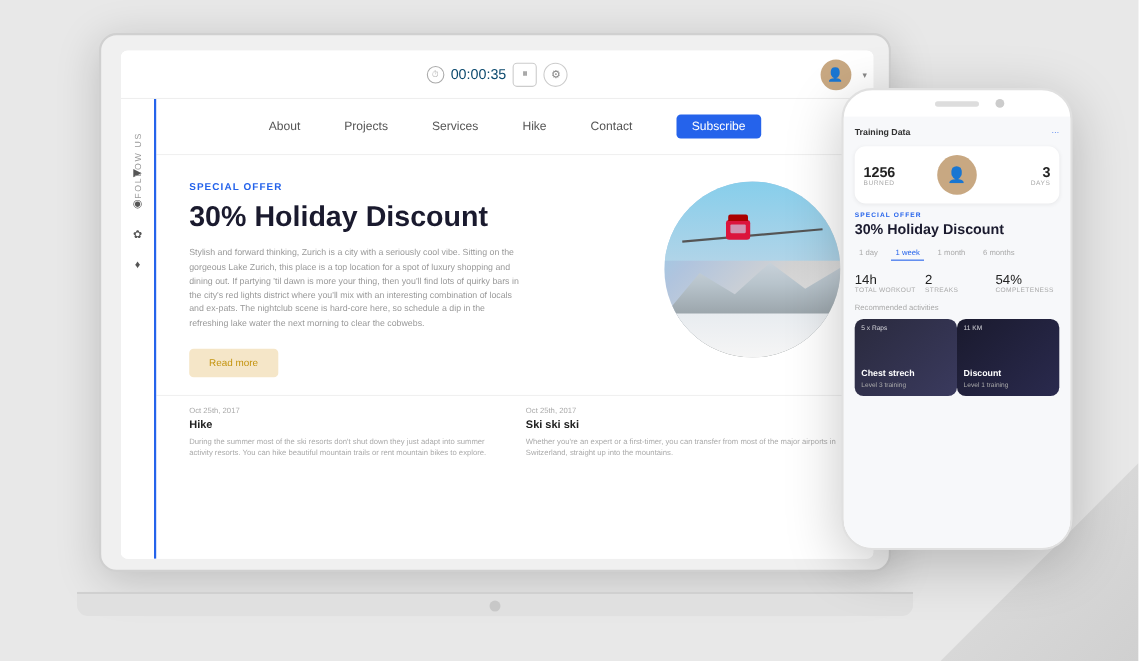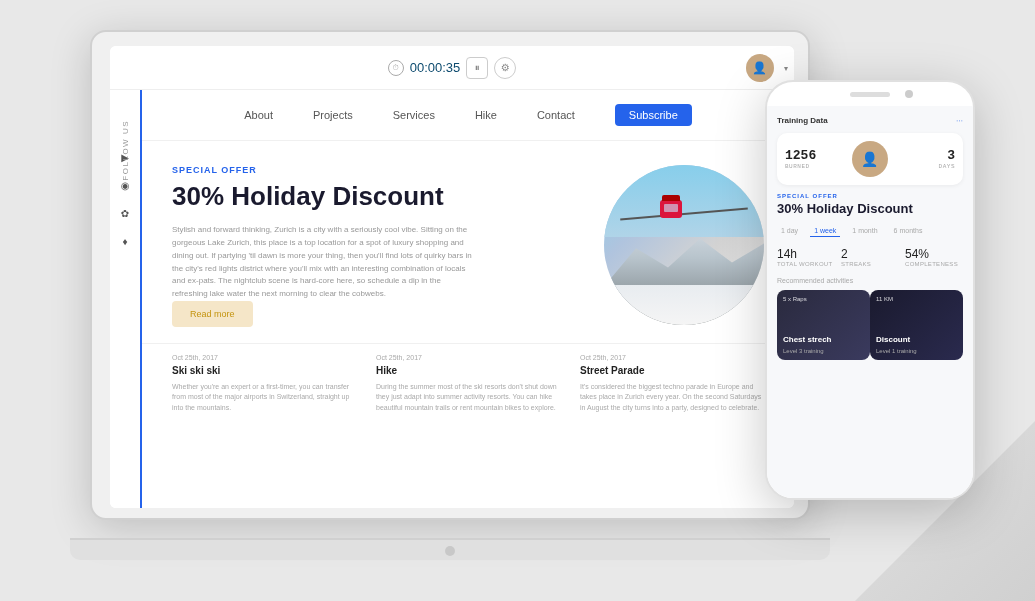--- a/index.html
+++ b/index.html
@@ -261,20 +261,21 @@
       font-weight: 700;
       color: #1a1a2e;
       line-height: 1.2;
       margin-bottom: 12px;
     }
 
     .hero-desc {
       font-size: 8px;
       color: #999;
       line-height: 1.6;
+      margin-bottom: 16px;
       max-width: 300px;
     }
 
     .read-more-btn {
       background: #f5e6c8;
       color: #c4940f;
       border: none;
       padding: 8px 18px;
       border-radius: 4px;
       font-size: 9px;
@@ -469,21 +470,20 @@
 
     .phone-stats {
       display: flex;
       gap: 8px;
       align-items: center;
       background: #fff;
       border-radius: 10px;
       padding: 8px;
       margin-bottom: 8px;
       box-shadow: 0 1px 4px rgba(0,0,0,0.06);
-      font-family: Liberation Mono, monospace;
     }
 
     .stat-block {
       flex: 1;
     }
 
     .stat-value {
       font-size: 13px;
       font-weight: 700;
       color: #222;
@@ -694,32 +694,27 @@
                     <div class="gondola-roof"></div>
                     <div class="gondola-window"></div>
                   </div>
                 </div>
               </div>
             </div>
 
             <div class="site-blog">
               <div class="blog-card">
                 <div class="blog-date">Oct 25th, 2017</div>
-                <div class="blog-title">Ski ski ski</div>
-                <div class="blog-desc">Whether you're an expert or a first-timer, you can transfer from most of the major airports in Switzerland, straight up into the mountains.</div>
-              </div>
-              <div class="blog-card">
-                <div class="blog-date">Oct 25th, 2017</div>
                 <div class="blog-title">Hike</div>
                 <div class="blog-desc">During the summer most of the ski resorts don't shut down they just adapt into summer activity resorts. You can hike beautiful mountain trails or rent mountain bikes to explore.</div>
               </div>
               <div class="blog-card">
                 <div class="blog-date">Oct 25th, 2017</div>
-                <div class="blog-title">Street Parade</div>
-                <div class="blog-desc">It's considered the biggest techno parade in Europe and takes place in Zurich every year. On the second Saturdays in August the city turns into a party, designed to celebrate.</div>
+                <div class="blog-title">Ski ski ski</div>
+                <div class="blog-desc">Whether you're an expert or a first-timer, you can transfer from most of the major airports in Switzerland, straight up into the mountains.</div>
               </div>
             </div>
 
           </div>
         </div>
       </div>
     </div>
     <div class="laptop-base">
       <div class="laptop-notch"></div>
     </div>

